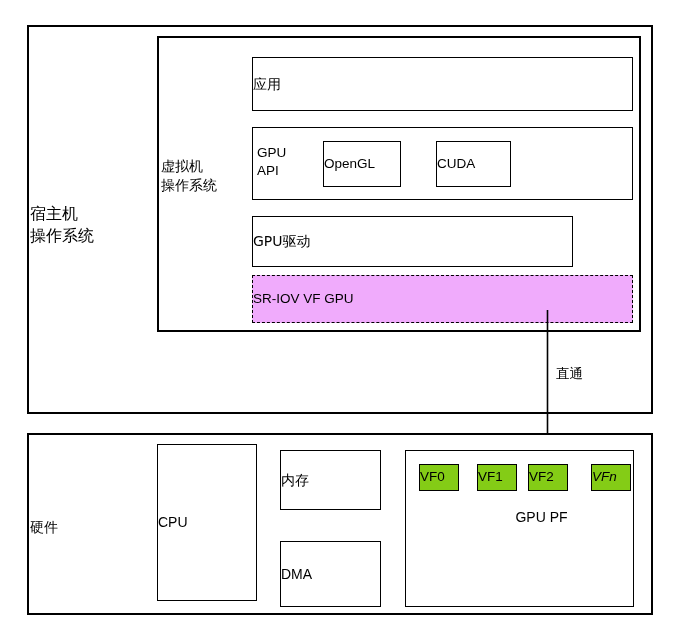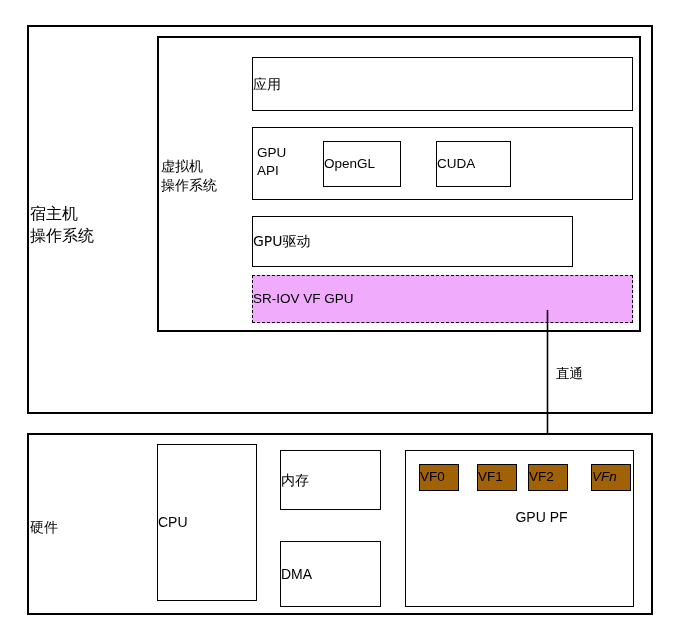--- a/index.html
+++ b/index.html
@@ -99,21 +99,21 @@
   #mem-box         { left: 280px; top: 450px; width: 101px; height: 60px; }
   #dma-box         { left: 280px; top: 541px; width: 101px; height: 66px; }
   #gpu-pf-box      { left: 405px; top: 450px; width: 229px; height: 157px; }
   .hw-label        { font-size: 14px; }
 
   #gpu-pf-name     { left: 405px; top: 508px; width: 273px; font-size: 14px; text-align: center; }
 
   .vf-box {
     position: absolute;
     box-sizing: border-box;
-    background: #a16207;
+    background: #84cc16;
     border: 1.6px solid #000000;
     top: 464px;
     width: 40px;
     height: 27px;
     font-size: 13.5px;
   }
   #vf0-box { left: 419px; }
   #vf1-box { left: 477px; }
   #vf2-box { left: 528px; }
   #vfn-box { left: 591px; }

